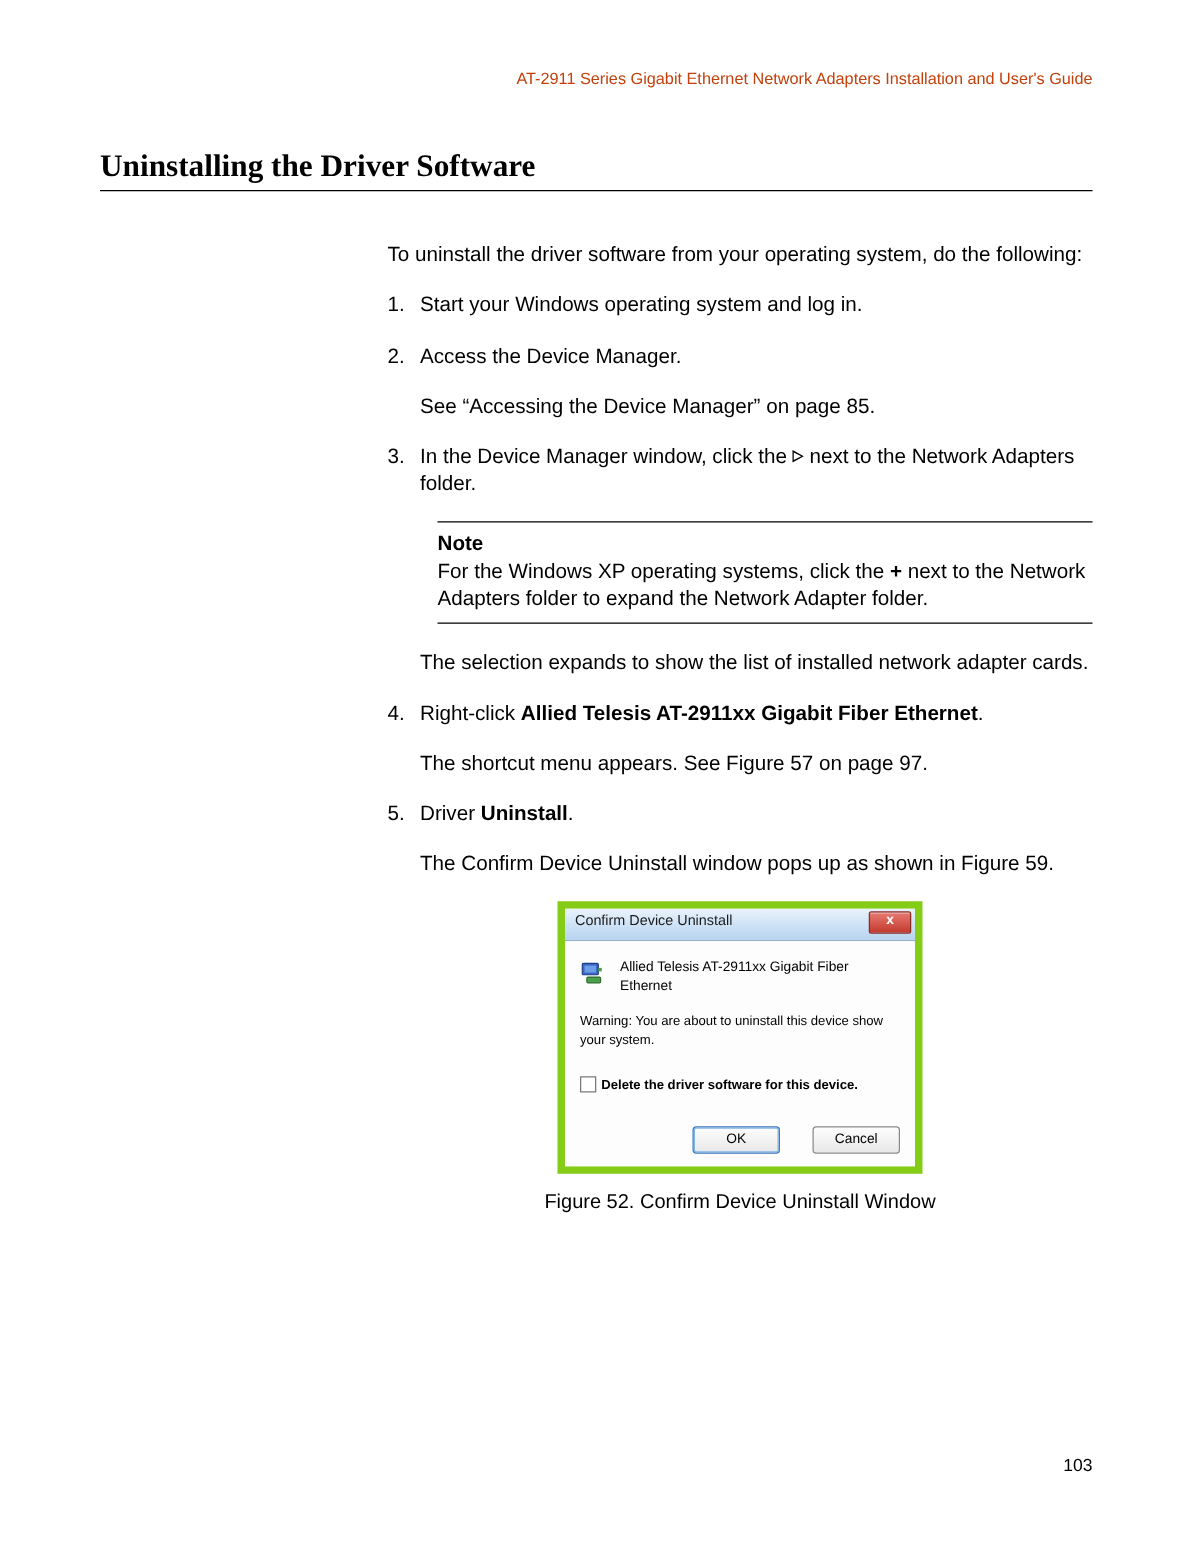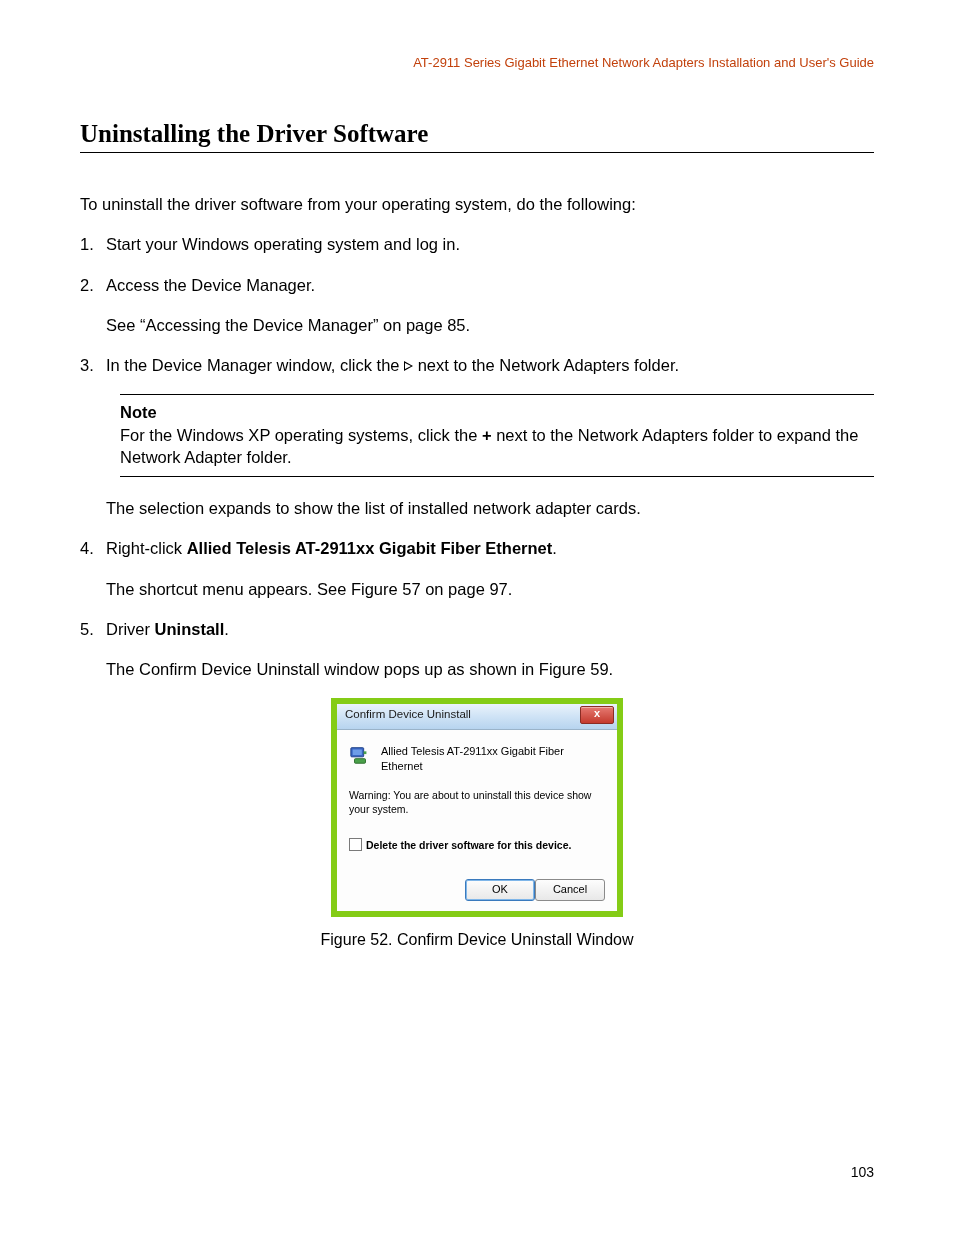--- a/index.html
+++ b/index.html
@@ -28,20 +28,21 @@
   }
   .section-title {
     font-family: "Times New Roman", Times, serif;
     font-weight: bold;
     font-size: 25px;
     border-bottom: 1.5px solid #000;
     padding-bottom: 4px;
     margin-bottom: 40px;
   }
   .body-col {
+    margin-left: 230px;
     font-size: 16.5px;
     line-height: 1.35;
   }
   .para { margin-bottom: 18px; }
   .step { margin-bottom: 18px; display:flex; }
   .step-num { width: 26px; flex-shrink:0; }
   .step-body { flex:1; }
   .step-sub { margin-left:26px; margin-bottom:18px; }
   .note-box {
     border-top: 1px solid #000;
@@ -99,21 +100,21 @@
     font-weight:bold; font-size:11px;
     box-shadow: inset 0 1px 0 rgba(255,255,255,.4);
     margin-top:-1px; margin-right:-1px;
   }
   .dlg-body { padding: 14px 12px 10px 12px; background:#fdfdfd; }
   .dlg-row { display:flex; align-items:flex-start; gap:10px; margin-bottom:14px; }
   .dev-icon svg{ width:22px; height:22px; }
   .dlg-warn { margin-bottom:22px; font-size:10.5px;}
   .dlg-check { margin-bottom:26px; font-size:10.5px; display:flex; gap:4px;font-weight:bold;}
   .dlg-check-box { width:11px;height:11px;border:1px solid #7a7a7a;background:#fff;}
-  .dlg-buttons { display:flex; justify-content:flex-end; gap:0; }
+  .dlg-buttons { display:flex; justify-content:flex-end; gap:26px; }
   .dlg-btn {
     width:68px; height:20px;
     border:1px solid #8a8a8a;
     border-radius:3px;
     background: linear-gradient(#fdfdfd,#e8e8e8);
     font-size:11px; text-align:center; line-height:18px;
   }
   .dlg-btn.ok { border-color:#3a7abd; box-shadow:0 0 0 1px #7fb6e9 inset;}
   .fig-caption { text-align:center; font-size:16px; margin-top:10px; }
   .page-num {

